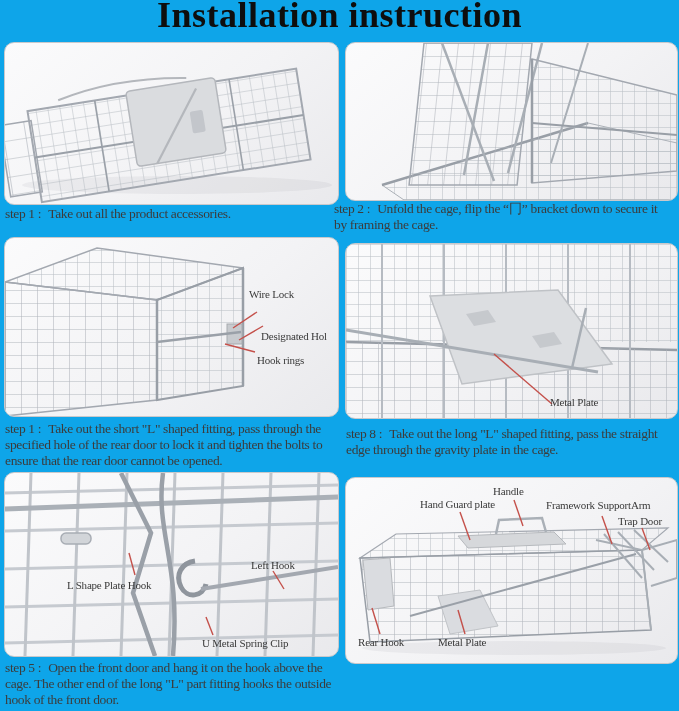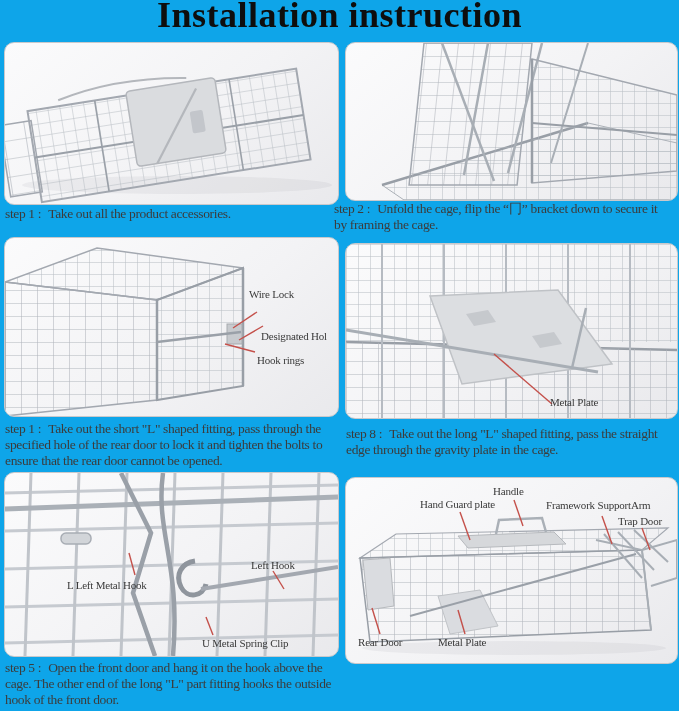--- a/index.html
+++ b/index.html
@@ -161,21 +161,21 @@
       <path d="M116 0 L146 60 L128 120 L150 183" stroke="#9aa0a8" stroke-width="4.5" fill="none"></path>
       <path d="M158 0 C150 60 176 90 168 183" stroke="#9aa0a8" stroke-width="4.5" fill="none"></path>
       <path d="M190 88 c-14 2 -20 14 -14 26 c6 12 22 10 25 -3" stroke="#8f959d" stroke-width="5" fill="none"></path>
       <line x1="196" y1="116" x2="333" y2="94" stroke="#a3a8b0" stroke-width="4"></line>
       <g stroke="#c4504a" stroke-width="1.4">
         <line x1="124" y1="80" x2="130" y2="102"></line>
         <line x1="268" y1="98" x2="279" y2="116"></line>
         <line x1="201" y1="144" x2="208" y2="162"></line>
       </g>
     </svg>
-    <span class="fig-label" style="left:62px;top:106px">L Left Metal Hook</span>
+    <span class="fig-label" style="left:62px;top:106px">L Shape Plate Hook</span>
     <span class="fig-label" style="left:246px;top:86px">Left Hook</span>
     <span class="fig-label" style="left:197px;top:164px">U Metal Spring Clip</span>
   </div>
 
   <div class="panel" id="p6">
     <svg viewBox="0 0 331 185" width="331" height="185">
       <ellipse cx="168" cy="170" rx="152" ry="7" fill="rgba(70,70,80,0.06)"></ellipse>
       <polygon points="14,80 50,56 322,50 296,72" fill="url(#meshS)" stroke="#a3a8b0" stroke-width="1.2"></polygon>
       <polygon points="14,80 296,72 305,152 24,164" fill="url(#meshM)" stroke="#989ea6" stroke-width="1.5"></polygon>
       <polygon points="112,58 208,54 220,66 122,70" fill="#d6d8db" stroke="#b6b9bd" stroke-width="1"></polygon>
@@ -196,21 +196,21 @@
         <line x1="256" y1="38" x2="266" y2="66"></line>
         <line x1="296" y1="50" x2="304" y2="72"></line>
         <line x1="26" y1="130" x2="34" y2="156"></line>
         <line x1="112" y1="132" x2="119" y2="156"></line>
       </g>
     </svg>
     <span class="fig-label" style="left:74px;top:20px">Hand Guard plate</span>
     <span class="fig-label" style="left:147px;top:7px">Handle</span>
     <span class="fig-label" style="left:200px;top:21px">Framework SupportArm</span>
     <span class="fig-label" style="left:272px;top:37px">Trap Door</span>
-    <span class="fig-label" style="left:12px;top:158px">Rear Door</span>
+    <span class="fig-label" style="left:12px;top:158px">Rear Hook</span>
     <span class="fig-label" style="left:92px;top:158px">Metal Plate</span>
   </div>
 
   <p class="step" id="s1">
     <span class="lbl">step 1 :</span><span>Take out all the product accessories.</span>
   </p>
   <p class="step" id="s2">
     <span class="lbl">step 2 :</span><span>Unfold the cage, flip the “冂” bracket down to secure it by framing the cage.</span>
   </p>
   <p class="step" id="s3">

